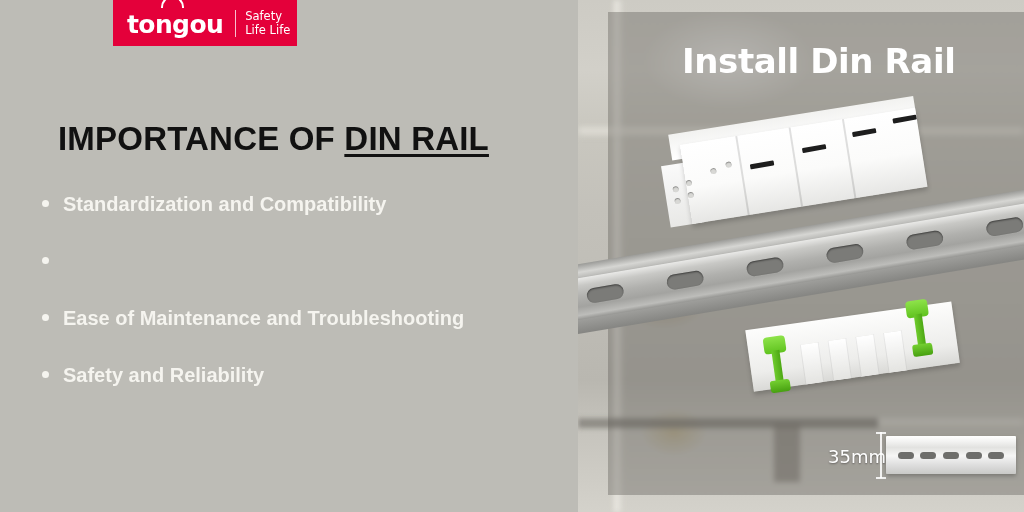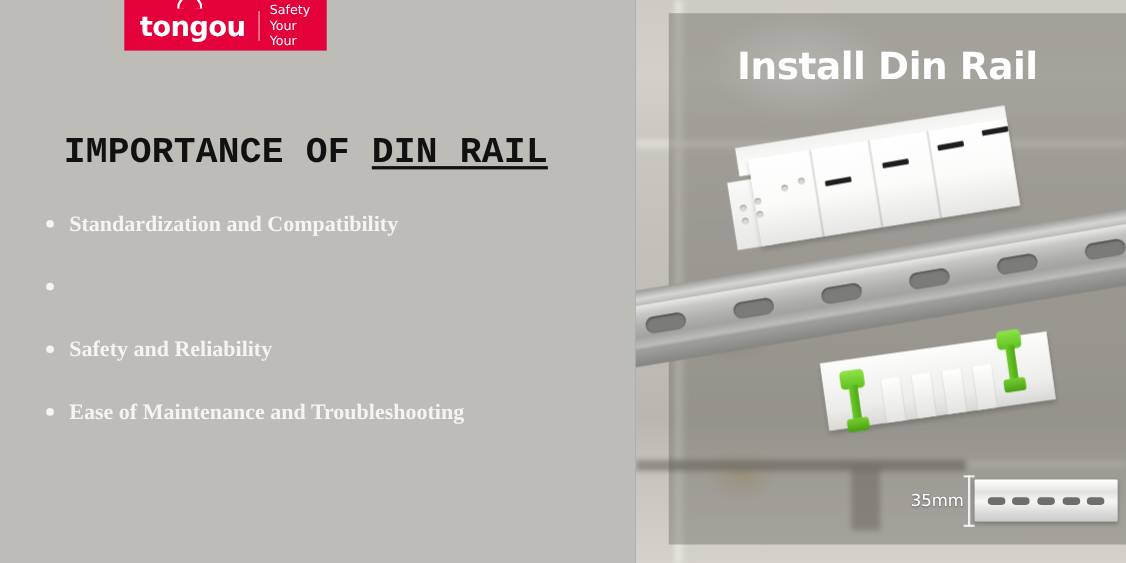--- a/index.html
+++ b/index.html
@@ -8,21 +8,21 @@
     background: #ffffff;
   }
   body {
     font-family: "Liberation Sans", sans-serif;
   }
   .canvas {
     position: relative;
     width: 1024px;
     height: 512px;
     overflow: hidden;
-    background: #0369a1;
+    background: #701a75;
   }
 
   
   .left-pane {
     position: absolute;
     left: 0; top: 0;
     width: 578px;
     height: 512px;
     background: #bdbcb6;
   }
@@ -73,21 +73,21 @@
   }
 
   .headline {
     position: absolute;
     left: 58px;
     top: 98px;
     font-size: 33px;
     font-weight: bold;
     color: #111111;
     letter-spacing: 0.2px;
-    font-family: Liberation Mono, monospace;
+    font-family: Liberation Sans, sans-serif;
     white-space: nowrap;
   }
   .headline .emph {
     text-decoration: underline;
     text-underline-offset: 4px;
     text-decoration-thickness: 3px;
   }
 
   .bullet-list {
     position: absolute;
@@ -109,21 +109,21 @@
     border-radius: 50%;
     background: #f5f4ef;
     margin: 8px 14px 0 0;
     flex: 0 0 auto;
   }
   .bullet-text {
     color: #f5f4ef;
     font-size: 20px;
     font-weight: bold;
     line-height: 24px;
-    font-family: Liberation Serif, serif;
+    font-family: Liberation Sans, sans-serif;
     white-space: nowrap;
   }
 
   
   .photo-pane {
     position: absolute;
     left: 578px;
     top: 0;
     width: 446px;
     height: 512px;
@@ -177,21 +177,21 @@
     left: 30px;
     top: 12px;
     width: 416px;
     height: 483px;
     background: rgba(85,83,78,0.36);
     backdrop-filter: blur(1px);
   }
 
   .photo-title {
     position: absolute;
-    left: 92px;
+    left: 104px;
     top: 41px;
     color: #ffffff;
     font-size: 34px;
     font-weight: bold;
     letter-spacing: -0.4px;
     font-family: "DejaVu Sans", sans-serif;
     white-space: nowrap;
   }
   .photo-subtitle {
     position: absolute;
@@ -362,21 +362,21 @@
     left: 250px;
     top: 432px;
     width: 190px;
     height: 48px;
   }
   .dim-label {
     position: absolute;
     left: 0;
     top: 14px;
     color: #ffffff;
-    font-size: 15px;
+    font-size: 18px;
     font-family: "DejaVu Sans", sans-serif;
     text-shadow: 0 1px 2px rgba(0,0,0,0.4);
   }
   .dim-line {
     position: absolute;
     left: 52px; top: 0;
     width: 1.5px; height: 46px;
     background: rgba(255,255,255,0.85);
   }
   .dim-tick {
@@ -413,41 +413,41 @@
 <div class="canvas">
 
   <div class="left-pane">
 
     <div class="logo-badge">
       <div class="logo-wordmark">tongou</div>
       <div class="logo-arc"></div>
       <div class="logo-divider"></div>
       <div class="logo-tagline">
         <div>Safety</div>
-        <div>Your Your</div>
+        <div>Life Life</div>
       </div>
     </div>
 
     <h1 class="headline"><span>IMPORTANCE OF </span><span class="emph">DIN RAIL</span></h1>
 
     <ul class="bullet-list">
       <li class="bullet-item">
         <span class="bullet-dot"></span>
         <span class="bullet-text">Standardization and Compatibility</span>
       </li>
       <li class="bullet-item">
         <span class="bullet-dot"></span>
       </li>
       <li class="bullet-item">
         <span class="bullet-dot"></span>
-        <span class="bullet-text">Safety and Reliability</span>
+        <span class="bullet-text">Ease of Maintenance and Troubleshooting</span>
       </li>
       <li class="bullet-item">
         <span class="bullet-dot"></span>
-        <span class="bullet-text">Ease of Maintenance and Troubleshooting</span>
+        <span class="bullet-text">Safety and Reliability</span>
       </li>
     </ul>
   </div>
 
   <div class="photo-pane">
 
     <div class="scene-bg"></div>
     <div class="scene-door"></div>
     <div class="scene-wall-line" style="top:128px"></div>
     <div class="scene-wall-line" style="top:420px;height:6px"></div>

